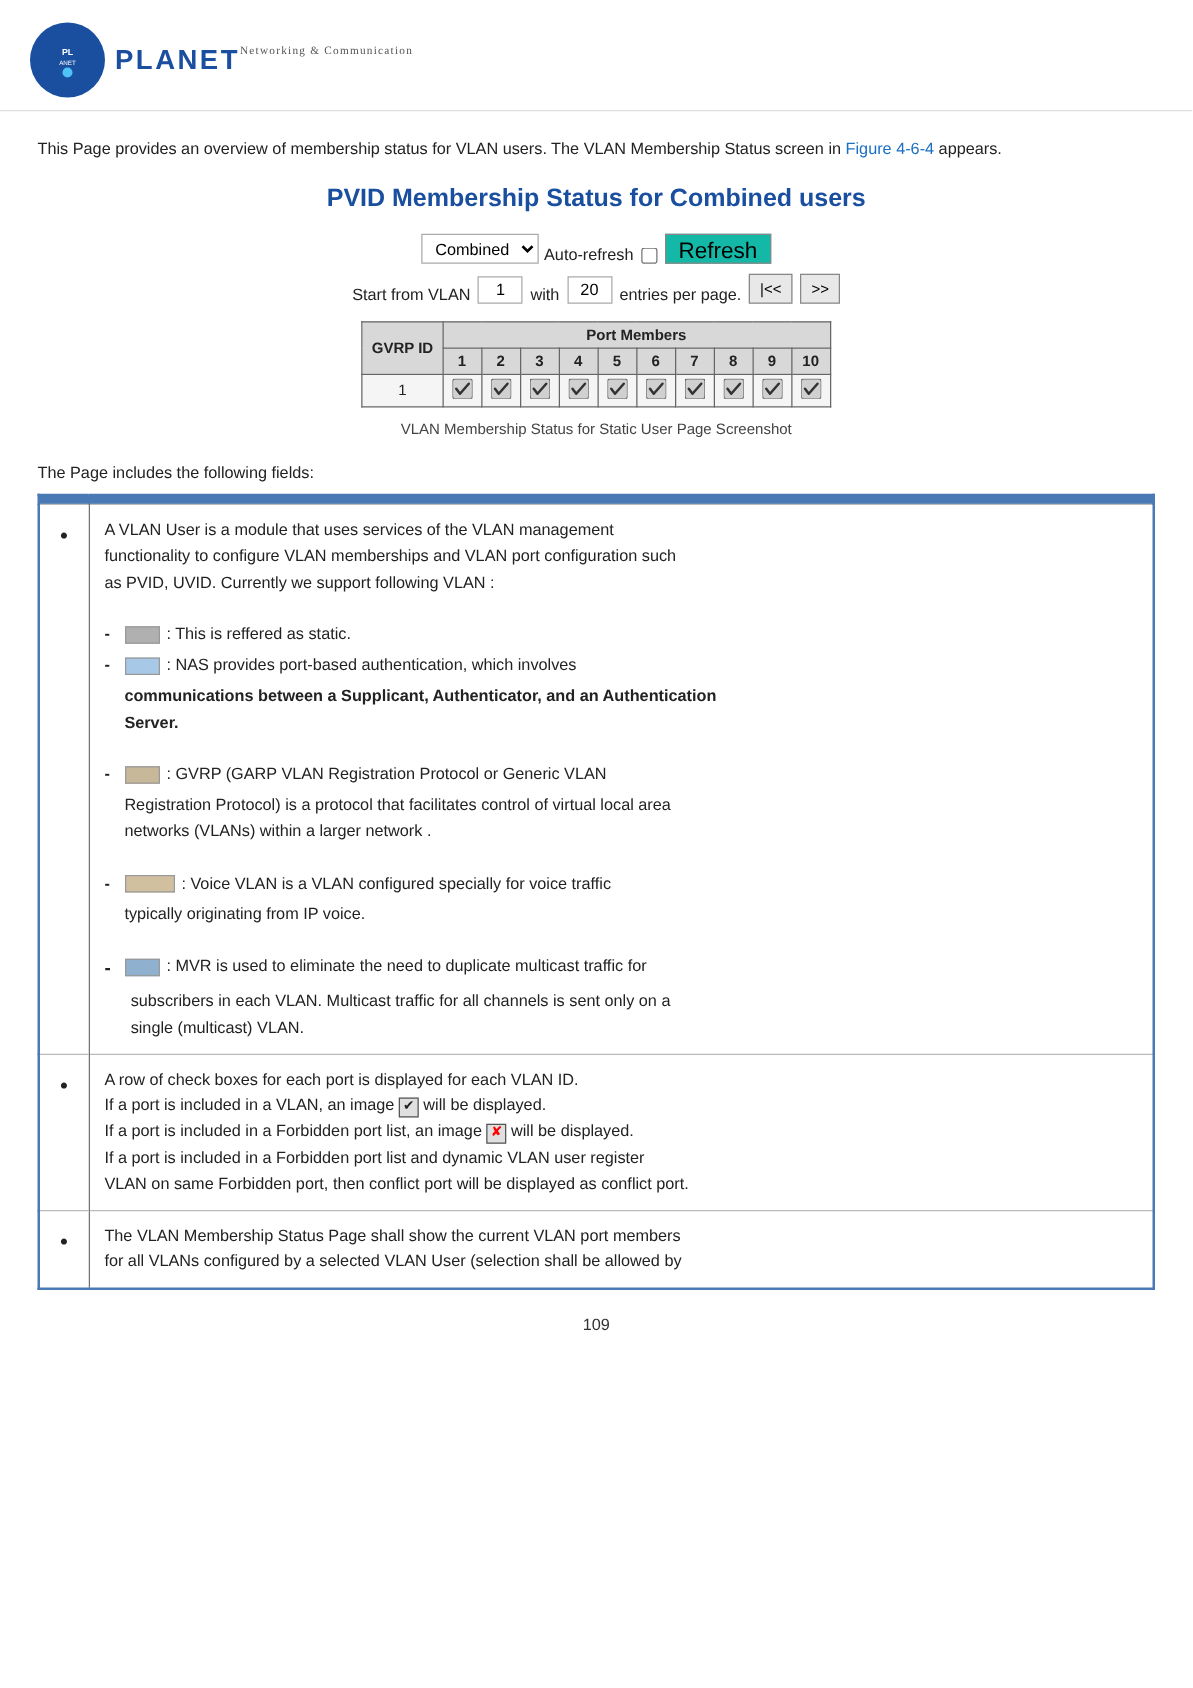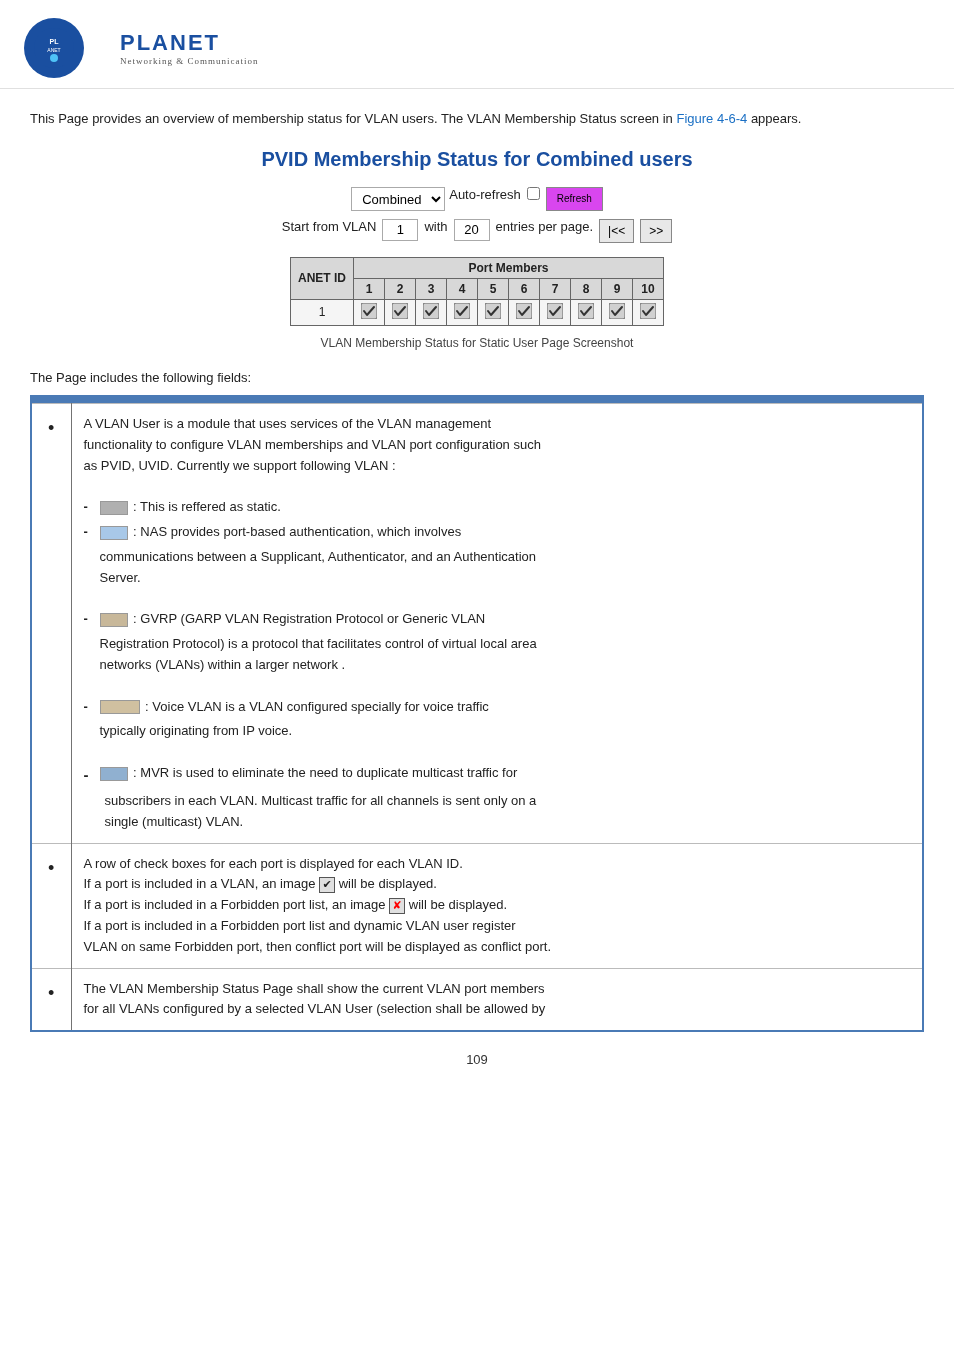--- a/index.html
+++ b/index.html
@@ -28,22 +28,21 @@
       height: 60px;
       border-radius: 50%;
       background: #1a4fa0;
       display: flex;
       align-items: center;
       justify-content: center;
       flex-shrink: 0;
     }
     .logo-text {
       display: flex;
-      flex-direction: column;
-      margin-left: 28px;
+      flex-direction: row;
     }
     .logo-name {
       font-size: 22px;
       font-weight: bold;
       color: #1a4fa0;
       letter-spacing: 2px;
     }
     .logo-tagline {
       font-size: 9px;
       color: #555;
@@ -77,21 +76,21 @@
     .controls-area {
       display: flex;
       flex-direction: column;
       align-items: center;
       gap: 8px;
       margin-bottom: 14px;
     }
 
     .control-row {
       display: flex;
-      align-items: flex-start;
+      align-items: flex-end;
       gap: 4px;
     }
 
     .select-box {
       border: 1px solid #aaa;
       background: #fff;
       padding: 3px 6px;
       font-size: 13px;
       height: 24px;
     }
@@ -99,30 +98,30 @@
     .auto-refresh-label {
       font-size: 13px;
     }
 
     .checkbox-input {
       margin: 0 2px;
     }
 
     .refresh-btn {
       border: 1px solid #888;
-      background: #d946ef;
+      background: #14b8a6;
       padding: 2px 10px;
-      font-size: 10px;
+      font-size: 18px;
       cursor: pointer;
       height: 24px;
     }
 
     .pagination-row {
       display: flex;
-      align-items: flex-start;
+      align-items: flex-end;
       gap: 6px;
       font-size: 13px;
     }
 
     .text-input-small {
       border: 1px solid #aaa;
       width: 36px;
       height: 22px;
       text-align: center;
       font-size: 13px;
@@ -322,21 +321,21 @@
       <span>entries per page.</span>
       <button class="nav-btn">|&lt;&lt;</button>
       <button class="nav-btn">&gt;&gt;</button>
     </div>
   </div>
 
   <div class="vlan-table-wrapper">
     <table class="vlan-table">
       <thead>
         <tr>
-          <th rowspan="2">ANET ID</th>
+          <th rowspan="2">GVRP ID</th>
           <th colspan="10">Port Members</th>
         </tr>
         <tr id="port-header-row">
 
         <th>1</th>
             <th>2</th>
             <th>3</th>
             <th>4</th>
             <th>5</th>
             <th>6</th>
@@ -415,21 +414,21 @@
           as PVID, UVID. Currently we support following VLAN :<br>
           <br>
           <div class="dash-item">
             <span class="dash-char">-</span>
             <span><span class="color-swatch swatch-gray"></span> : This is reffered as static.</span>
           </div>
           <div class="dash-item">
             <span class="dash-char">-</span>
             <span><span class="color-swatch swatch-lightblue"></span> : NAS provides port-based authentication, which involves</span>
           </div>
-          <div style="margin-left:16px;">communications between a Supplicant, Authenticator, and an Authentication<br>Server.</div>
+          <div style="margin-left:16px;font-weight:bold;">communications between a Supplicant, Authenticator, and an Authentication<br>Server.</div>
           <br>
           <div class="dash-item">
             <span class="dash-char">-</span>
             <span><span class="color-swatch swatch-tan"></span> : GVRP (GARP VLAN Registration Protocol or Generic VLAN</span>
           </div>
           <div style="margin-left:16px;">Registration Protocol) is a protocol that facilitates control of virtual local area<br>networks (VLANs) within a larger network .</div>
           <br>
           <div class="dash-item">
             <span class="dash-char">-</span>
             <span><span class="color-swatch swatch-voice"></span> : Voice VLAN is a VLAN configured specially for voice traffic</span>

